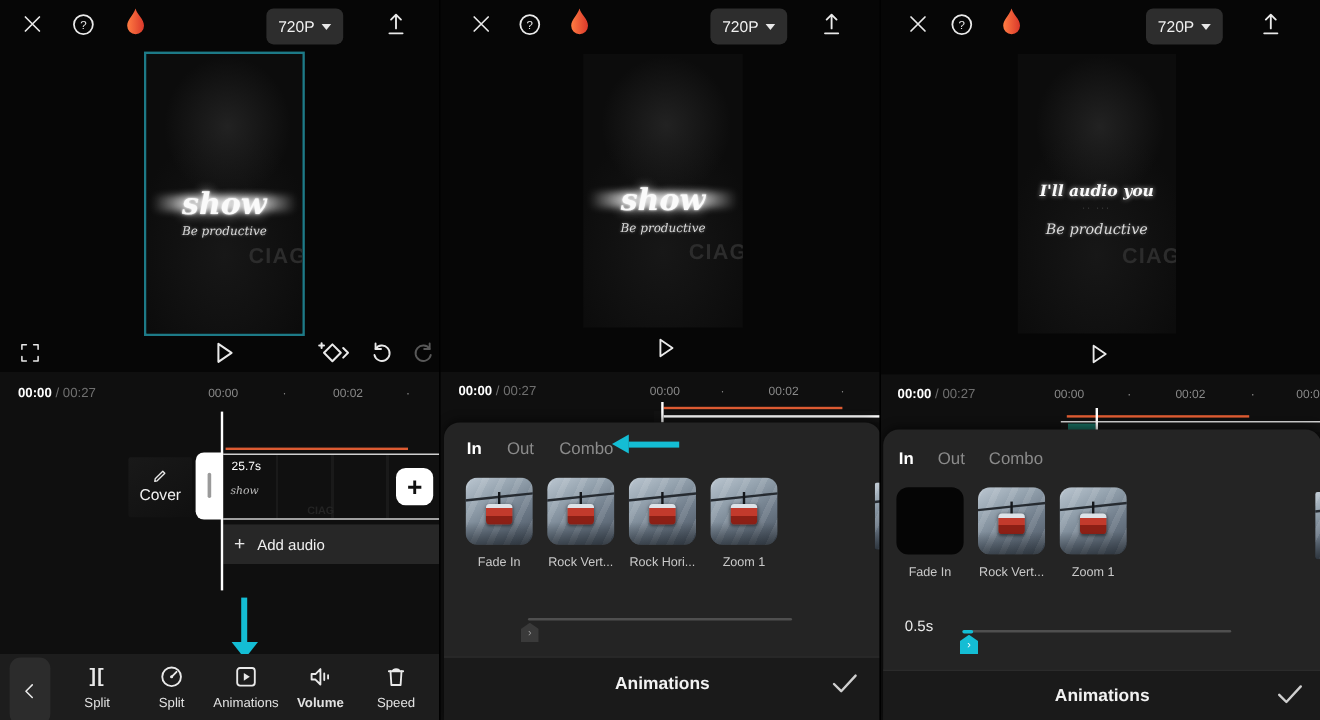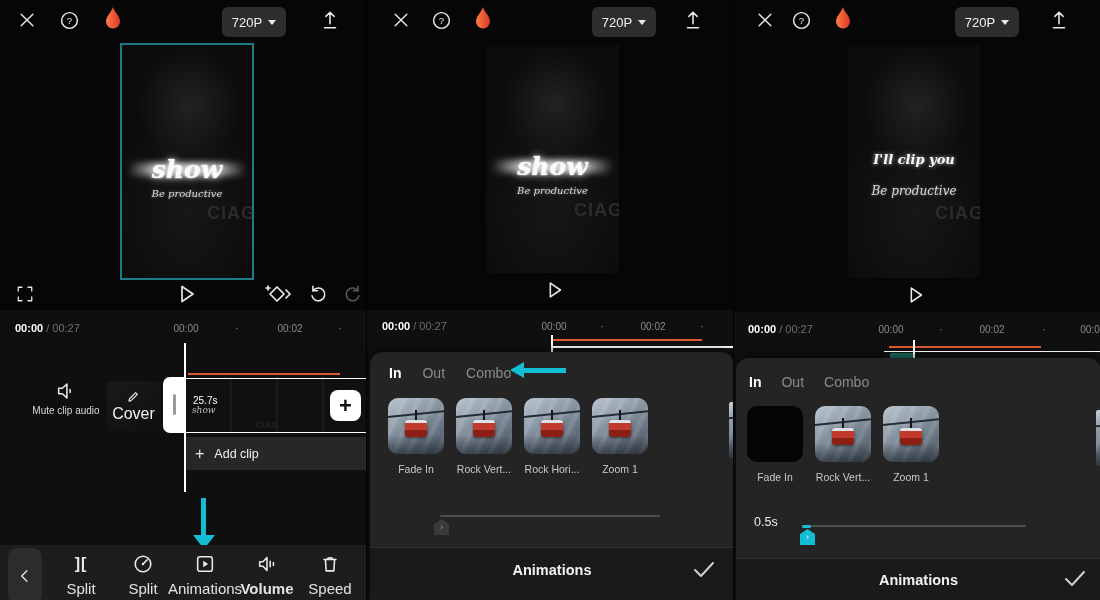--- a/index.html
+++ b/index.html
@@ -67,21 +67,21 @@
   .arrow-down-shaft{width:5px;background:#14bdd4;}
   .arrow-down-head{width:0;height:0;border-left:11px solid transparent;border-right:11px solid transparent;border-top:14px solid #14bdd4;}
   .arrow-left{display:flex;align-items:center;}
   .arrow-left .head{width:0;height:0;border-top:8px solid transparent;border-bottom:8px solid transparent;border-right:14px solid #14bdd4;}
   .arrow-left .shaft{width:42px;height:5px;background:#14bdd4;}
 
   
   .toolbar{background:#1d1d1d;}
   .backbtn{background:#2c2c2c;border-radius:9px;}
   .titem{width:56px;display:flex;flex-direction:column;align-items:center;gap:5px;}
-  .titem .lab{font-size:15px;color:#e2e2e2;white-space:nowrap;}
+  .titem .lab{font-size:11px;color:#e2e2e2;white-space:nowrap;}
   .splitglyph{font-size:16px;font-weight:bold;color:#e9e9e9;letter-spacing:1px;line-height:22px;}
 
   
   .sheet{background:#242424;border-radius:13px 13px 0 0;box-shadow:0 -2px 8px rgba(0,0,0,.5);}
   .tabs{display:flex;gap:21px;align-items:center;}
   .tab{font-size:14px;color:#8b8b8b;}
   .tab.active{color:#fff;font-weight:bold;}
   .tiles{display:flex;align-items:center;}
   .tile-item{display:flex;flex-direction:column;align-items:center;width:68px;}
   .tile{width:56px;height:56px;border-radius:10px;overflow:hidden;position:relative;}
@@ -194,50 +194,43 @@
 
   <div class="a time-disp" style="left:15px;top:322px;">
     <span>00:00</span>
     <span class="tot"> <span>/</span> <span>00:27</span></span>
   </div>
   <span class="a ruler-lab" style="left:186px;top:323px;">00:00</span>
   <span class="a ruler-lab" style="left:237px;top:323px;">·</span>
   <span class="a ruler-lab" style="left:290px;top:323px;">00:02</span>
   <span class="a ruler-lab" style="left:340px;top:323px;">·</span>
 
-  <div class="a" style="left:28px;top:380px;width:76px;height:45px;text-align:center;">
-    <svg width="22" height="22" viewBox="0 0 24 24" style="margin:0 auto;">
-        <path class="st" d="M4 9 H8 L13 4.5 V19.5 L8 15 H4 Z"></path>
-        <path class="st" d="M16.5 10.5 V13.5"></path>
-      </svg>
-    <div style="font-size:10px;color:#d8d8d8;margin-top:3px;white-space:nowrap;">Mute clip audio</div>
-  </div>
   <div class="a" style="left:107px;top:381px;width:53px;height:50px;background:linear-gradient(145deg,#191919,#101010);border-radius:2px;text-align:center;">
     <svg width="16" height="16" viewBox="0 0 24 24" style="margin:7px auto 0;">
         <path class="st" d="M5 16.5 L14.5 7 L17 9.5 L7.5 19 L4.5 19.7 Z"></path>
       </svg>
-    <div style="font-size:16px;color:#f2f2f2;margin-top:1px;">Cover</div>
+    <div style="font-size:13px;color:#f2f2f2;margin-top:1px;">Cover</div>
   </div>
 
   <div class="a oline" style="left:188px;top:373px;width:152px;"></div>
   <div class="a trimhandle" style="left:163px;top:377px;width:23px;height:56px;">
       <i></i>
     </div>
   <div class="a clipstrip" style="left:186px;top:378px;width:181px;height:53px;">
-    <div style="position:absolute;left:7px;top:16px;font-size:10px;color:#fff;">25.7s</div>
+    <div style="position:absolute;left:7px;top:5px;font-size:10px;color:#fff;">25.7s</div>
     <div style="position:absolute;left:6px;top:26px;font-family:'DejaVu Serif',serif;font-style:italic;font-size:9px;color:#bdbdbd;filter:blur(.4px);">show</div>
     <div style="position:absolute;left:70px;bottom:2px;font-size:9px;font-weight:bold;color:#242424;">CIAG</div>
   </div>
   <div class="a plusbtn" style="left:330px;top:390px;width:31px;height:31px;">
     <span>+</span>
   </div>
 
   <div class="a addaudio" style="left:186px;top:437px;width:181px;height:33px;">
     <span class="pl">+</span>
-    <span>Add clip</span>
+    <span>Add audio</span>
   </div>
 
   <div class="a playhead" style="left:184px;top:343px;height:149px;"></div>
 
   <div class="a arrow-down-shaft" style="left:201px;top:498px;height:37px;"></div>
   <div class="a arrow-down-head" style="left:193px;top:535px;"></div>
 
   <div class="a toolbar" style="left:0;top:545px;width:367px;height:55px;"></div>
   <div class="a backbtn hicon" style="left:8px;top:548px;width:34px;height:56px;">
     <svg width="18" height="18" viewBox="0 0 24 24">
@@ -422,21 +415,21 @@
     <span class="caret"></span>
   </div>
   <div class="a hicon" style="left:313px;top:8px;width:24px;height:24px;">
     <svg width="22" height="22" viewBox="0 0 24 24">
         <path class="st" d="M12 16 V4 M7.5 8 L12 3.5 L16.5 8 M6 20.5 H18"></path>
       </svg>
   </div>
 
   <div class="a preview preview--alt" style="left:114px;top:45px;width:132px;height:233px;">
     <div class="fig"></div>
-    <div class="ptitle">I'll clip you</div>
+    <div class="ptitle">I'll audio you</div>
     <div class="pdots">·· ···</div>
     <div class="psub">Be productive</div>
     <div class="pwm">CIAG</div>
   </div>
   <div class="a hicon" style="left:168px;top:282px;width:26px;height:26px;">
     <svg width="22" height="22" viewBox="0 0 24 24">
         <path class="st" d="M8 4.5 L19 12 L8 19.5 Z"></path>
       </svg>
   </div>
 

